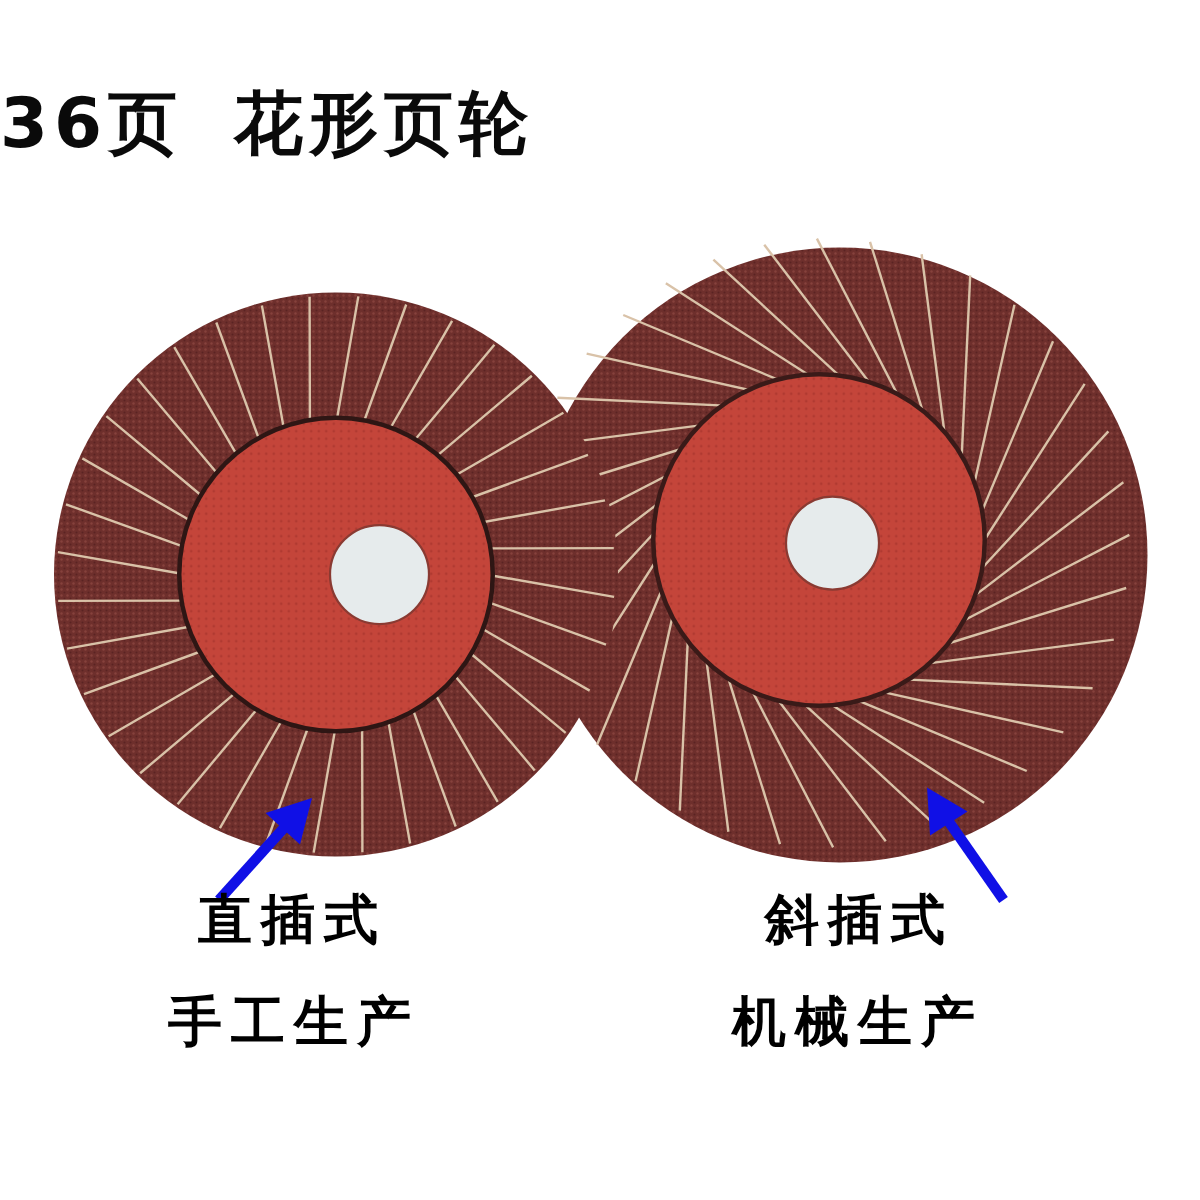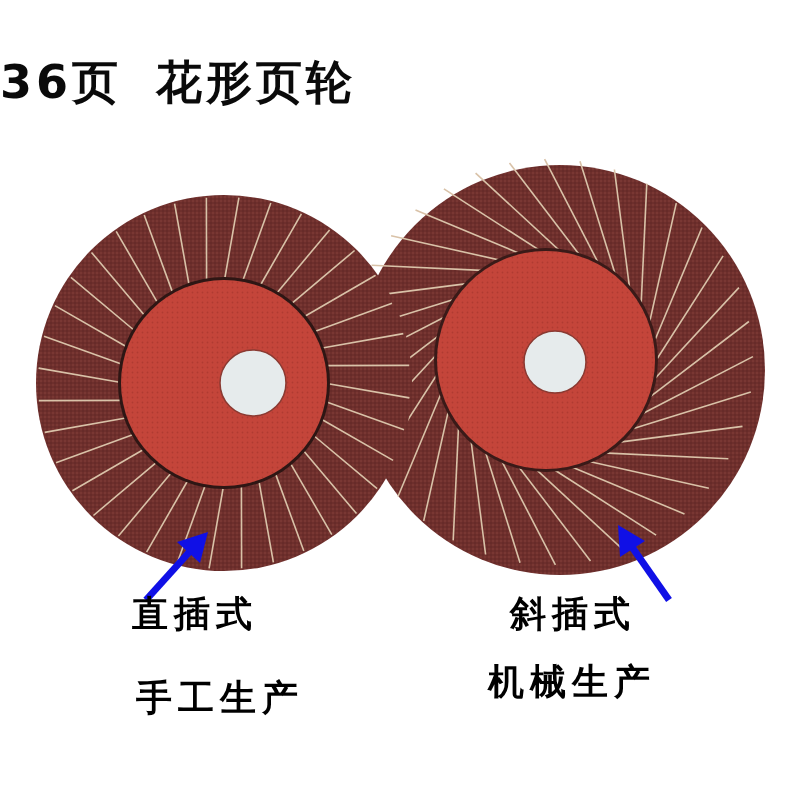--- a/index.html
+++ b/index.html
@@ -2,21 +2,21 @@
 <html><head>
 <meta charset="utf-8">
 <style>
   html, body { margin: 0; padding: 0; background: #ffffff; }
   #stage { position: relative; width: 800px; height: 800px; overflow: hidden; background: #ffffff; font-family: "DejaVu Sans", "Liberation Sans", sans-serif; }
   .title { position: absolute; left: 0; top: 52px; width: 800px; text-align: left; font-size: 46px; font-weight: 900; color: #0a0a0a; letter-spacing: 4px; }
   .title .gap { display: inline-block; width: 34px; }
   svg.art { position: absolute; left: 0; top: 0; }
   .label { position: absolute; font-weight: 900; color: #000; line-height: 1; letter-spacing: 6px; font-size: 36px; }
   #lbl-left-1 { left: 132px; top: 596px; }
-  #lbl-left-2 { left: 112px; top: 680px; margin-left: 24px; }
+  #lbl-left-2 { left: 112px; top: 664px; }
   #lbl-right-1 { left: 510px; top: 596px; }
   #lbl-right-2 { left: 488px; top: 664px; }
 </style>
 </head>
 <body>
 
 <div id="stage">
 
   <div class="title">
     <span>36页</span><span class="gap"></span><span>花形页轮</span>

